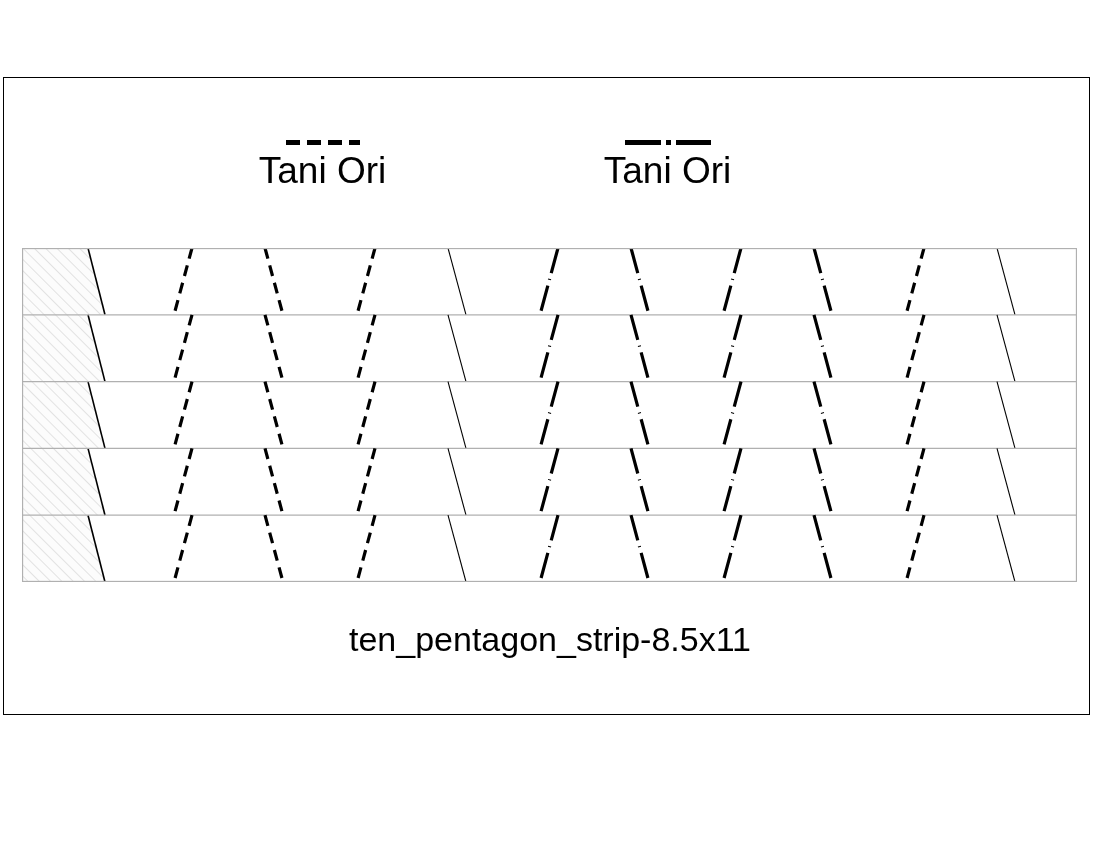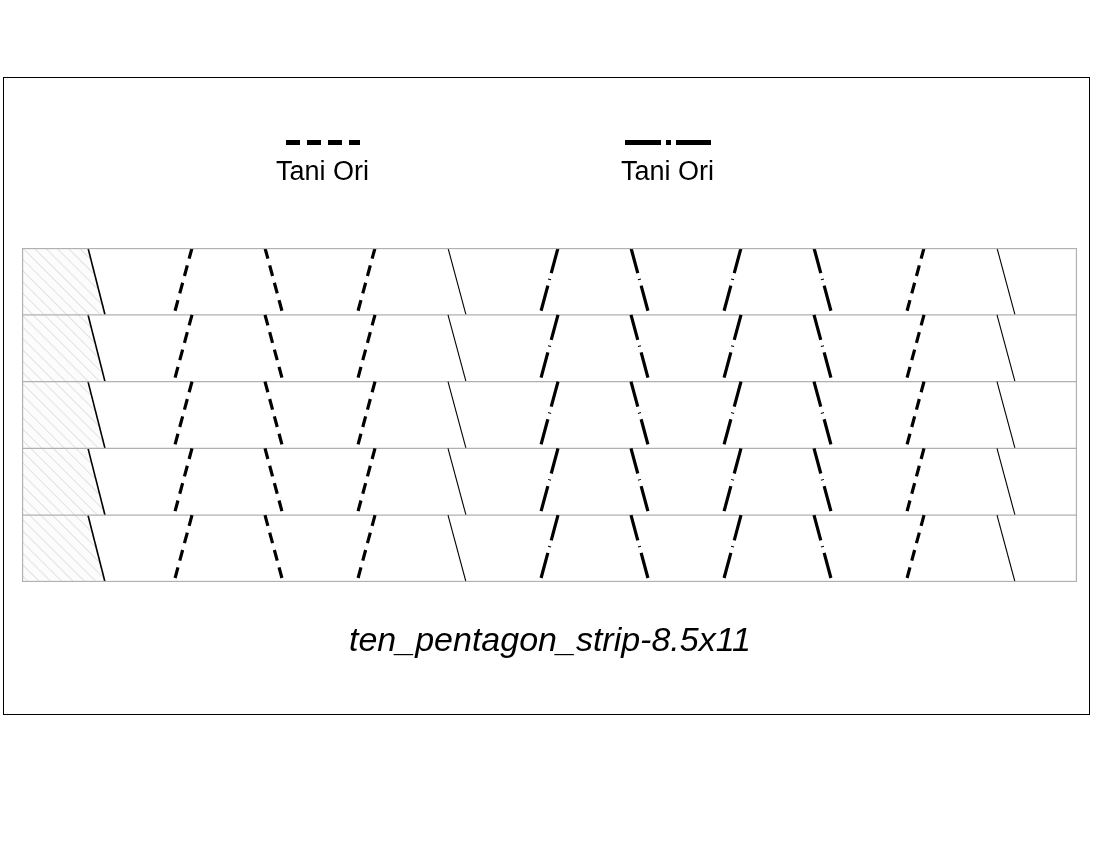--- a/index.html
+++ b/index.html
@@ -33,21 +33,21 @@
   .legend-entry{
     position:absolute;
     text-align:center;
   }
   .legend-sample{
     height:22px;
     position:relative;
     margin:0 auto;
   }
   .legend-label{
-    font-size:27px;
+    font-size:37px;
     color:#000000;
     line-height:38px;
     white-space:nowrap;
   }
   
   .samp-dash{
     position:absolute;
     top:10px; left:0;
     width:74px; height:5px;
     background:repeating-linear-gradient(to right,#000 0 14px,transparent 14px 21px);
@@ -73,21 +73,20 @@
 
   
   #caption{
     position:absolute;
     left:0; top:620px;
     width:1100px;
     text-align:center;
     font-size:34px;
     color:#000000;
     white-space:nowrap;
-    font-style:italic;
   }
 </style>
 </head>
 <body>
 
 <div id="page">
 
   <div id="frame"></div>
 
   <div id="legend">

